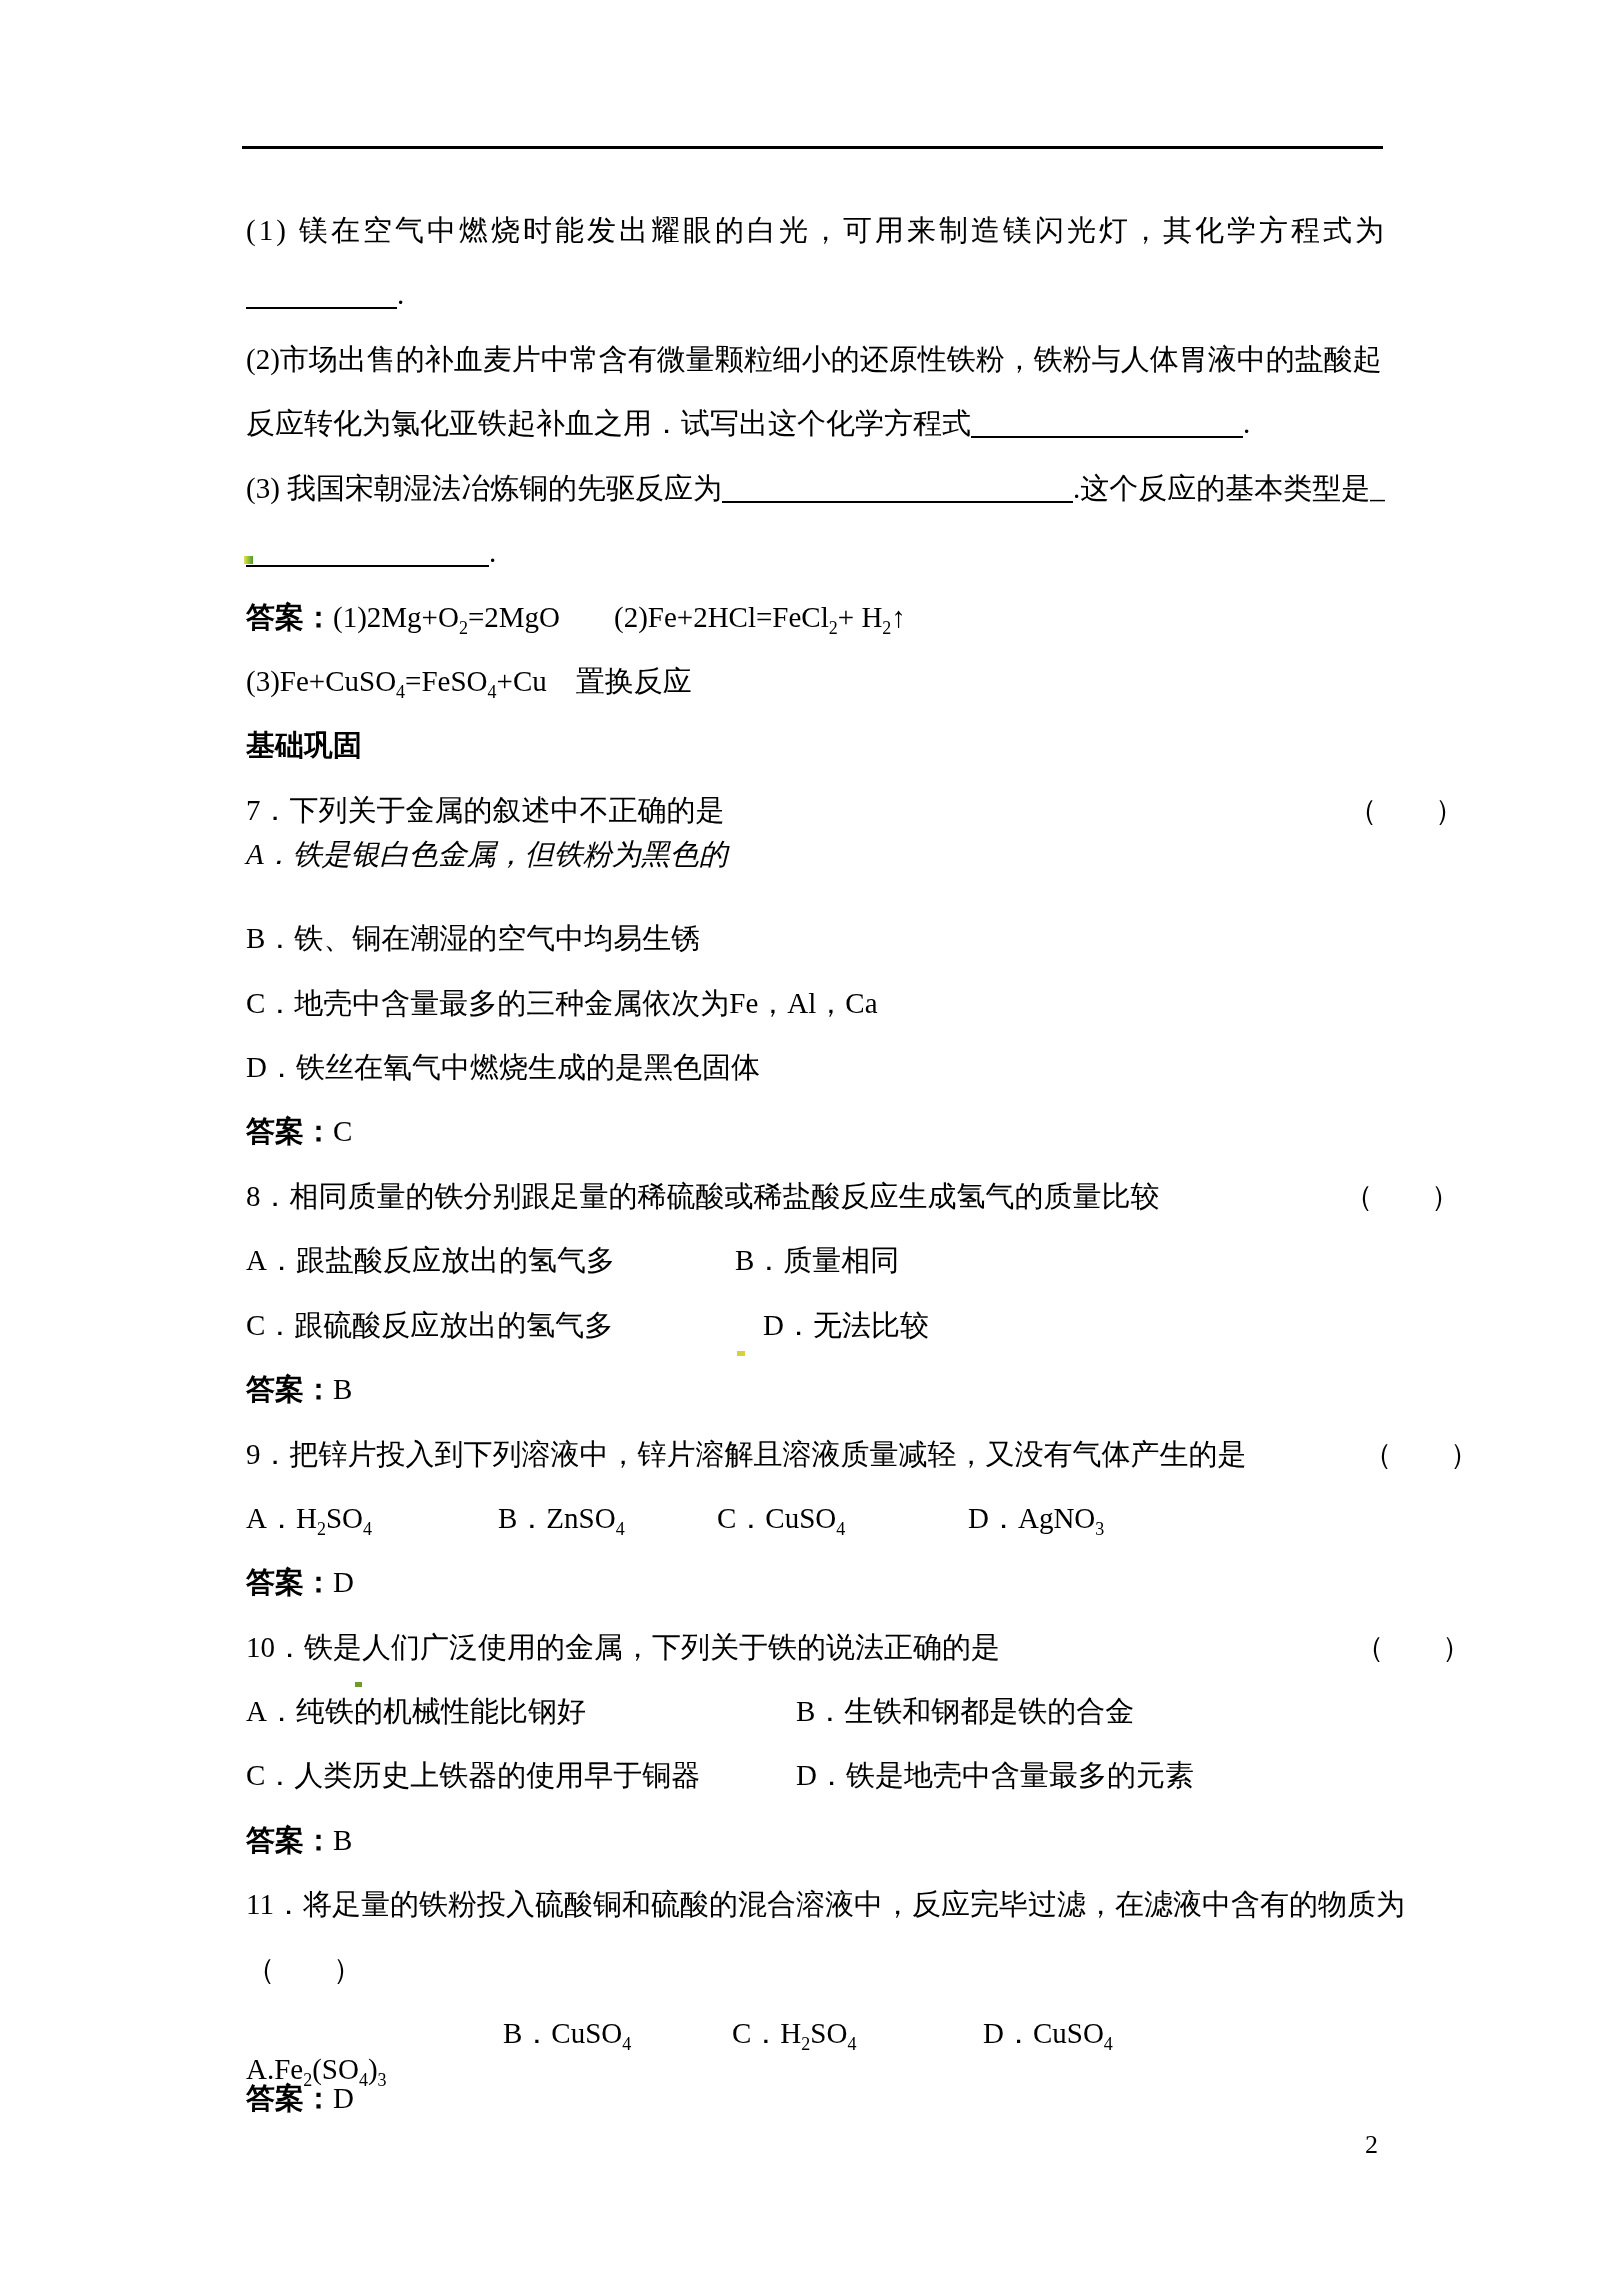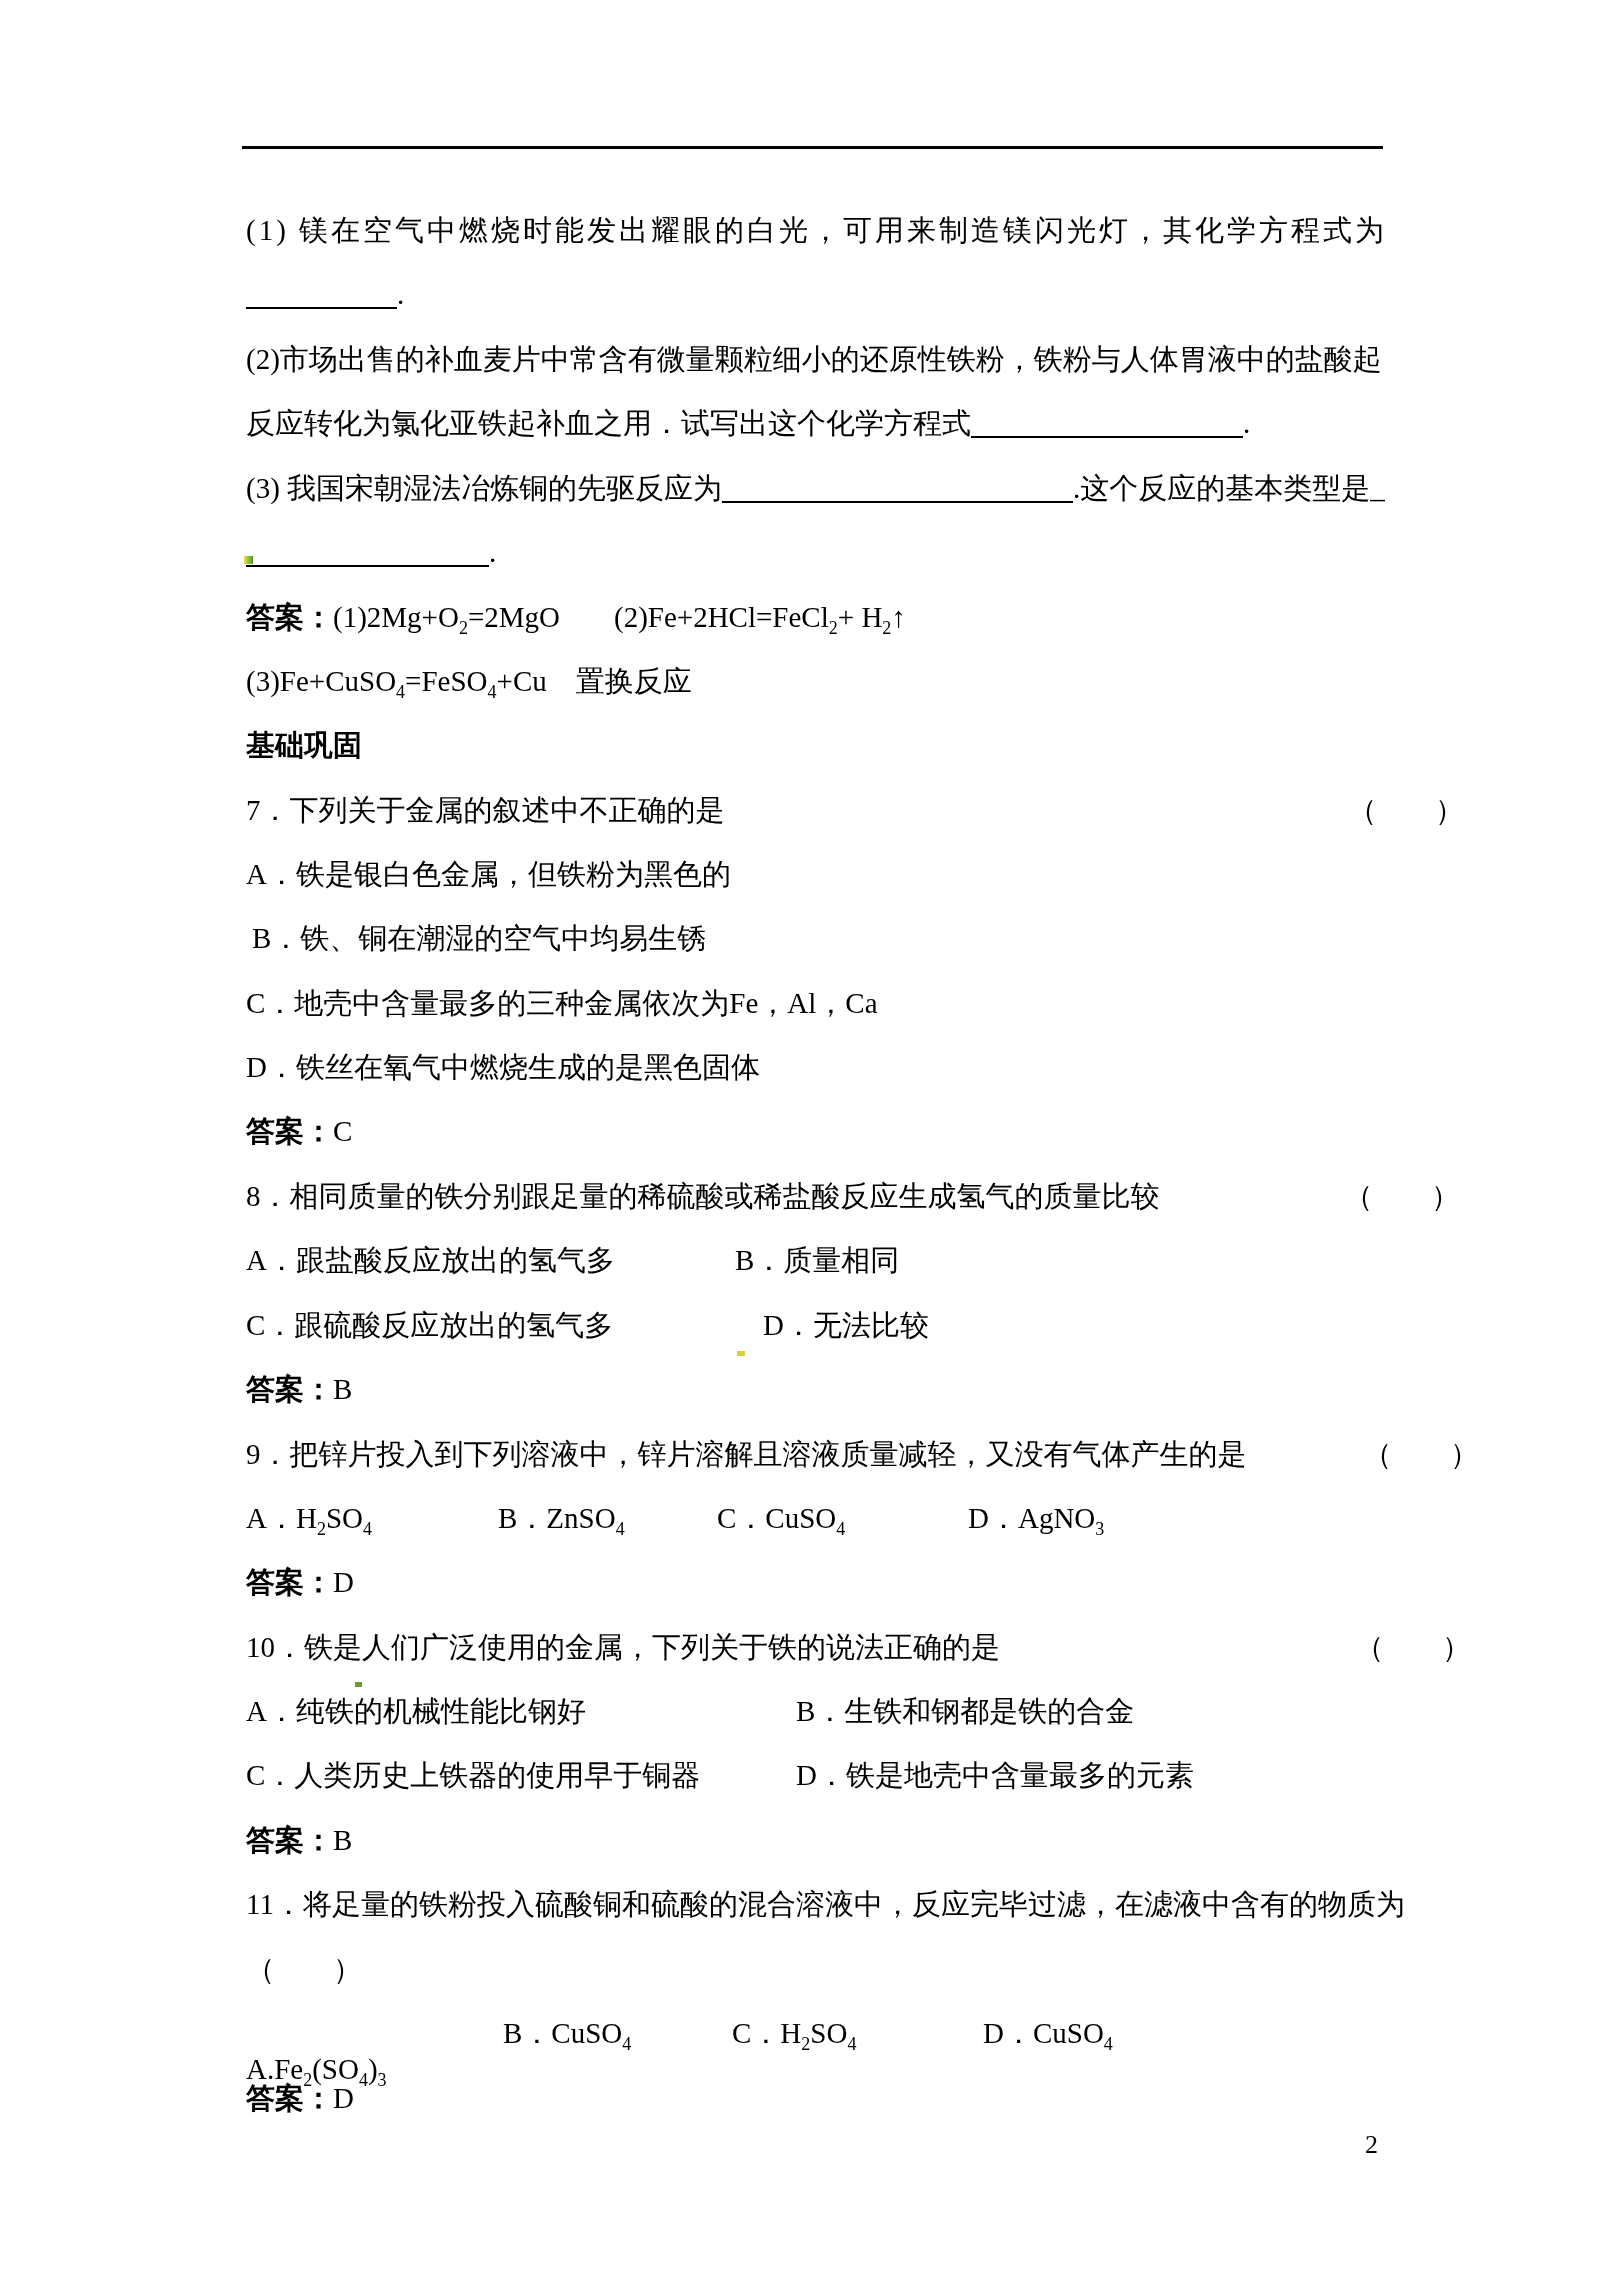--- a/index.html
+++ b/index.html
@@ -49,25 +49,25 @@
       <div class="row" style="top: 663px;">
         <span class="item" style="left: 246px;"><span>(3)Fe+CuSO</span><sub>4</sub><span>=FeSO</span><sub>4</sub><span>+Cu　置换反应</span></span>
       </div>
       <div class="row" style="top: 727px;">
         <span class="item" style="left: 246px;"><span class="bold">基础巩固</span></span>
       </div>
       <div class="row" style="top: 792px;">
         <span class="item" style="left: 246px;"><span>7．下列关于金属的叙述中不正确的是</span></span>
         <span class="item" style="left: 1348px;"><span>（　　）</span></span>
       </div>
-      <div class="row" style="top: 856px;">
+      <div class="row" style="top: 836px; font-style: italic;">
         <span class="item" style="left: 246px;"><span>A．铁是银白色金属，但铁粉为黑色的</span></span>
       </div>
       <div class="row" style="top: 920px;">
-        <span class="item" style="left: 252px; text-align: center;"><span>B．铁、铜在潮湿的空气中均易生锈</span></span>
+        <span class="item" style="left: 246px; text-align: center;"><span>B．铁、铜在潮湿的空气中均易生锈</span></span>
       </div>
       <div class="row" style="top: 985px;">
         <span class="item" style="left: 246px;"><span>C．地壳中含量最多的三种金属依次为Fe，Al，Ca</span></span>
       </div>
       <div class="row" style="top: 1049px;">
         <span class="item" style="left: 246px;"><span>D．铁丝在氧气中燃烧生成的是黑色固体</span></span>
       </div>
       <div class="row" style="top: 1113px;">
         <span class="item" style="left: 246px;"><span class="bold">答案：</span><span>C</span></span>
       </div>

